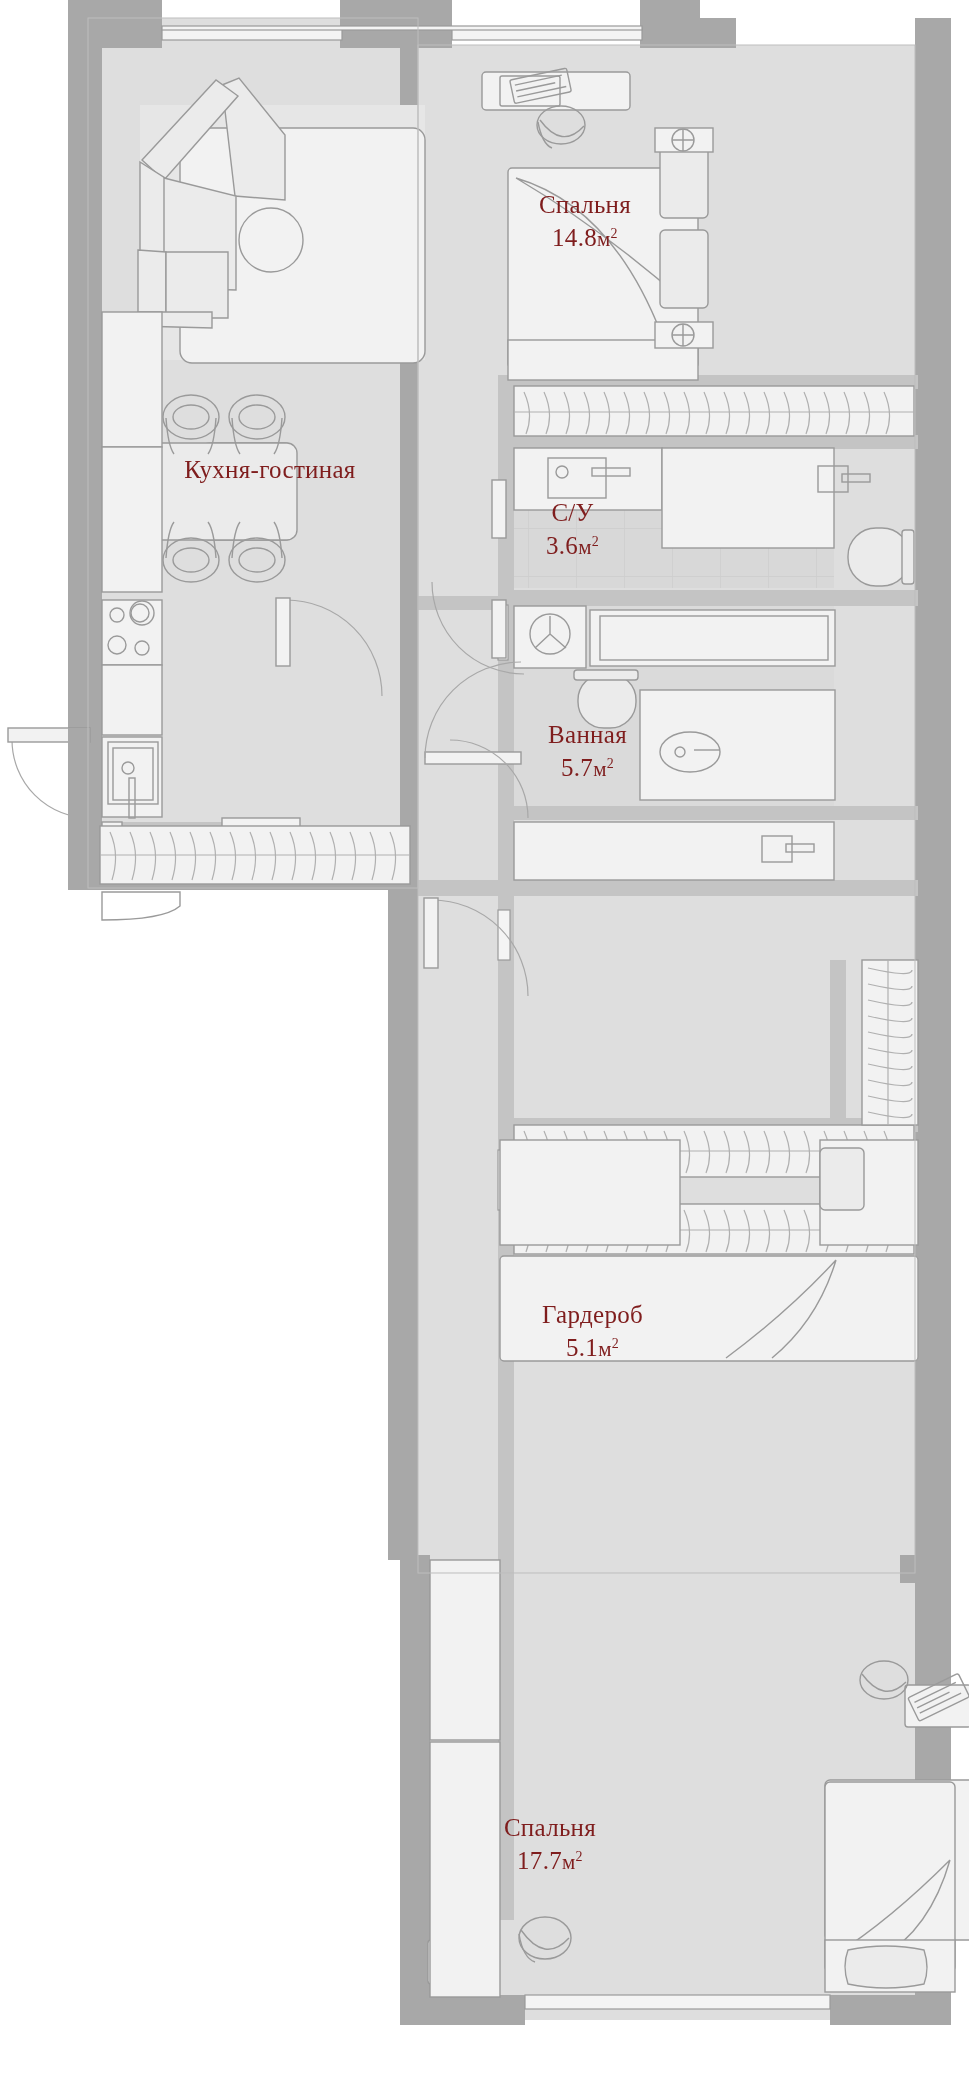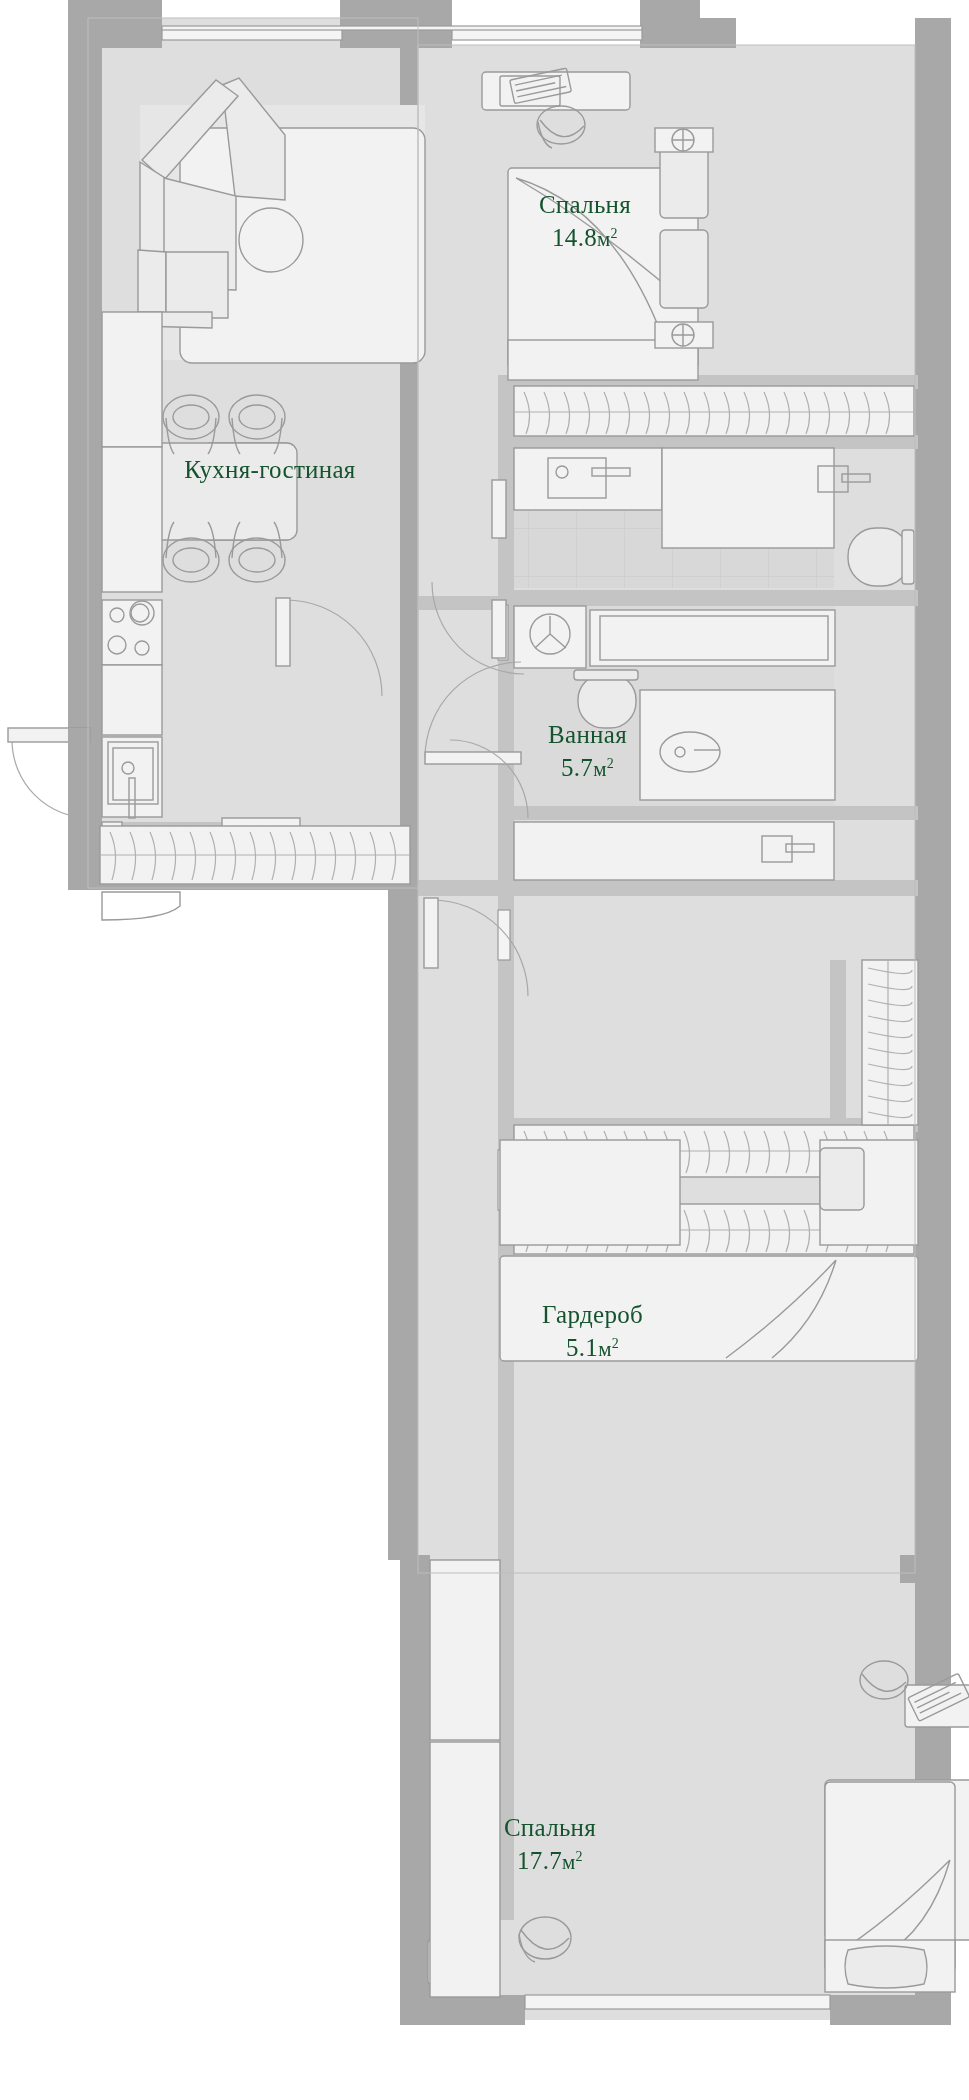--- a/index.html
+++ b/index.html
@@ -1,19 +1,19 @@
 <!DOCTYPE html>
 <html><head>
 <meta charset="utf-8">
 <style>
   html,body{margin:0;padding:0;background:#ffffff;}
   body{font-family:"Liberation Serif", serif;}
   #plan{position:relative;width:969px;height:2100px;background:#ffffff;overflow:hidden;}
   #plan svg{position:absolute;left:0;top:0;}
-  .room-label{position:absolute;text-align:center;color:#14532d;font-family:"Liberation Serif",serif;pointer-events:none;}
+  .room-label{position:absolute;text-align:center;color:#7f1d1d;font-family:"Liberation Serif",serif;pointer-events:none;}
   .room-label .nm{display:block;font-size:25px;line-height:30px;letter-spacing:.3px;}
   .room-label .ar{display:block;font-size:25px;line-height:28px;letter-spacing:.3px;}
   .room-label .ar sup{font-size:14px;vertical-align:super;}
   .m-unit{font-size:21px;}
 </style>
 </head>
 <body>
 
 <div id="plan">
 
@@ -339,20 +339,24 @@
 
 <div class="room-label" style="left:150px;top:455px;width:240px;">
   <span class="nm">Кухня-гостиная</span>
 </div>
 
 <div class="room-label" style="left:490px;top:190px;width:190px;">
   <span class="nm">Спальня</span>
   <span class="ar">14.8<span class="m-unit">м<sup>2</sup></span></span>
 </div>
 
+<div class="room-label" style="left:495px;top:498px;width:155px;">
+  <span class="nm">С/У</span>
+  <span class="ar">3.6<span class="m-unit">м<sup>2</sup></span></span>
+</div>
 
 <div class="room-label" style="left:505px;top:708px;width:165px;margin-top:12px;">
   <span class="nm">Ванная</span>
   <span class="ar">5.7<span class="m-unit">м<sup>2</sup></span></span>
 </div>
 
 
 <div class="room-label" style="left:500px;top:1300px;width:185px;">
   <span class="nm">Гардероб</span>
   <span class="ar">5.1<span class="m-unit">м<sup>2</sup></span></span>

